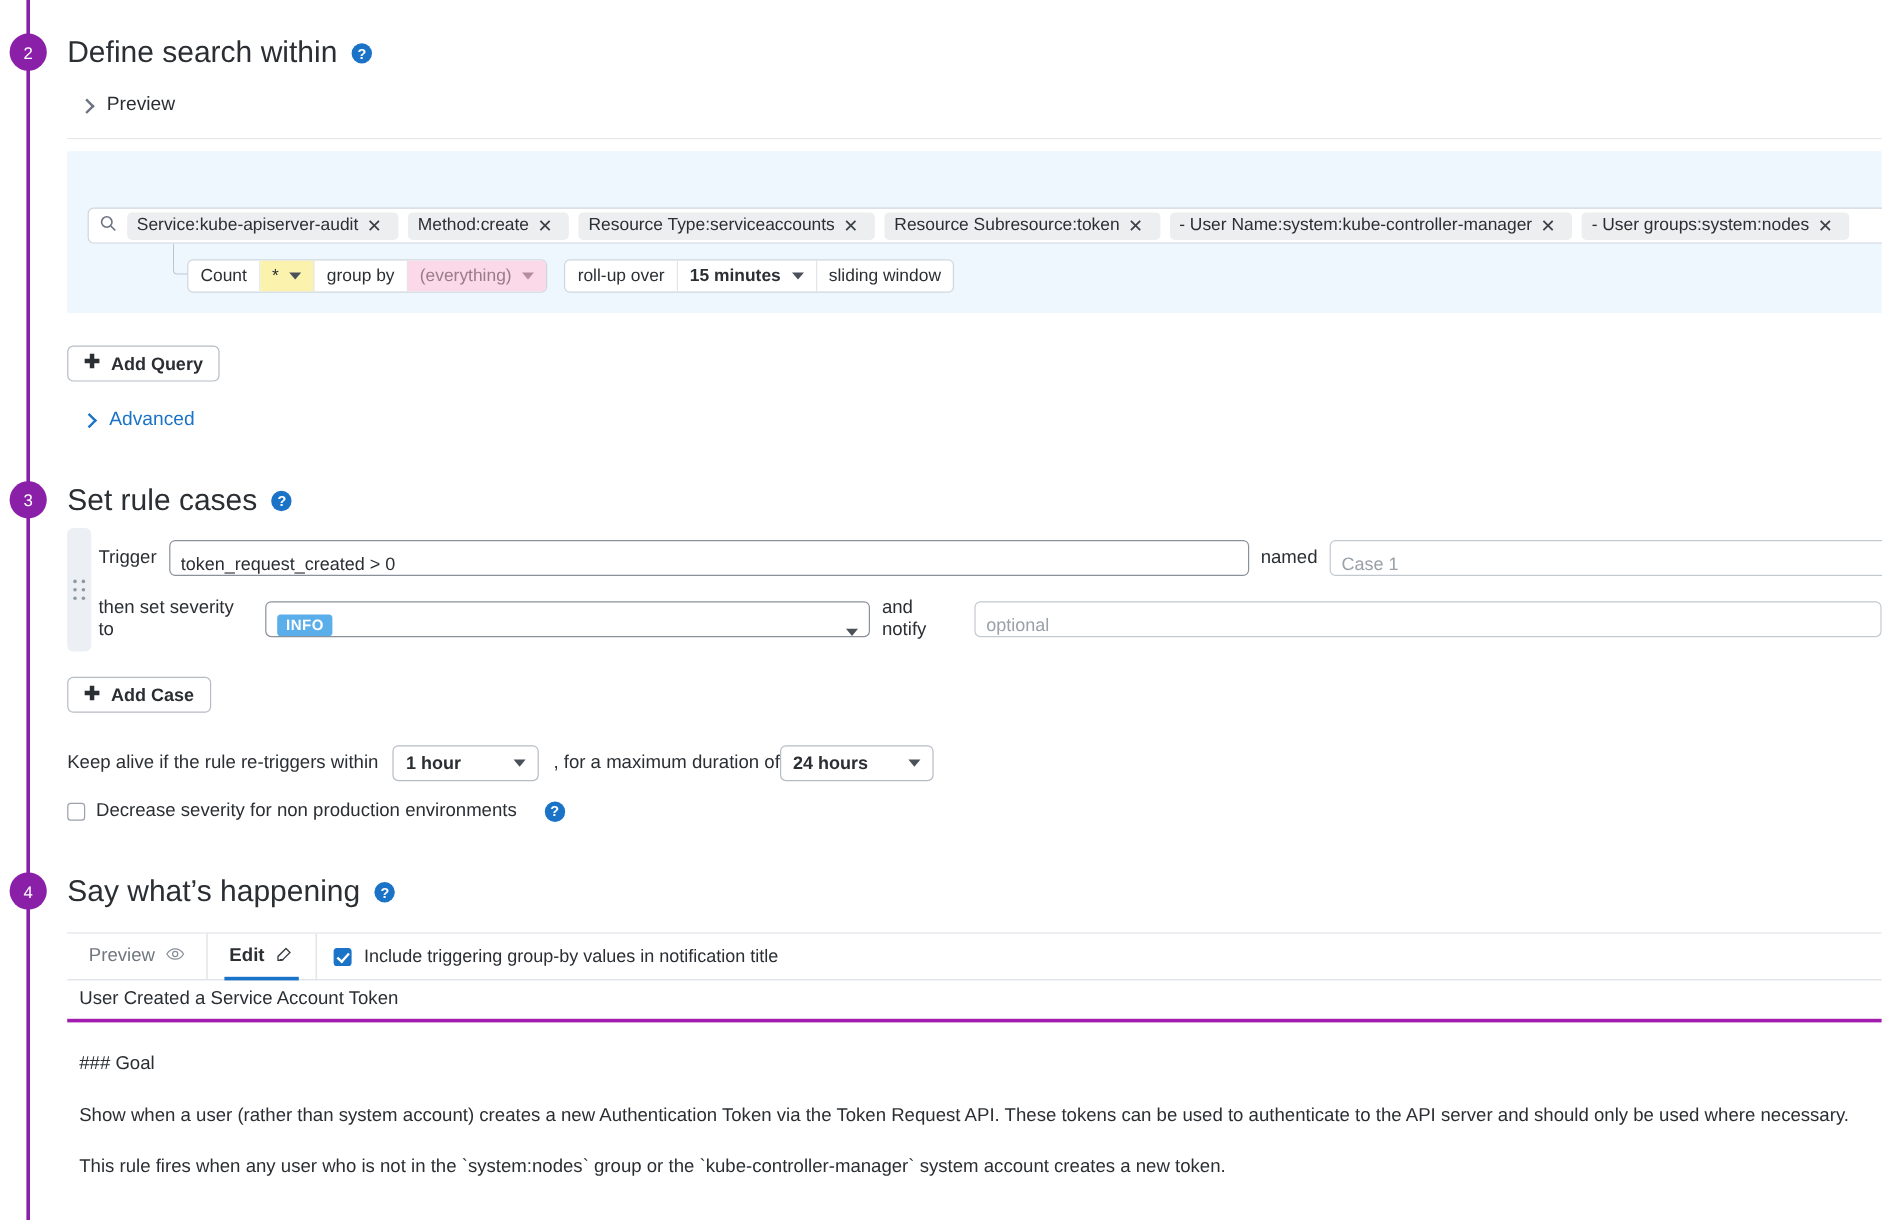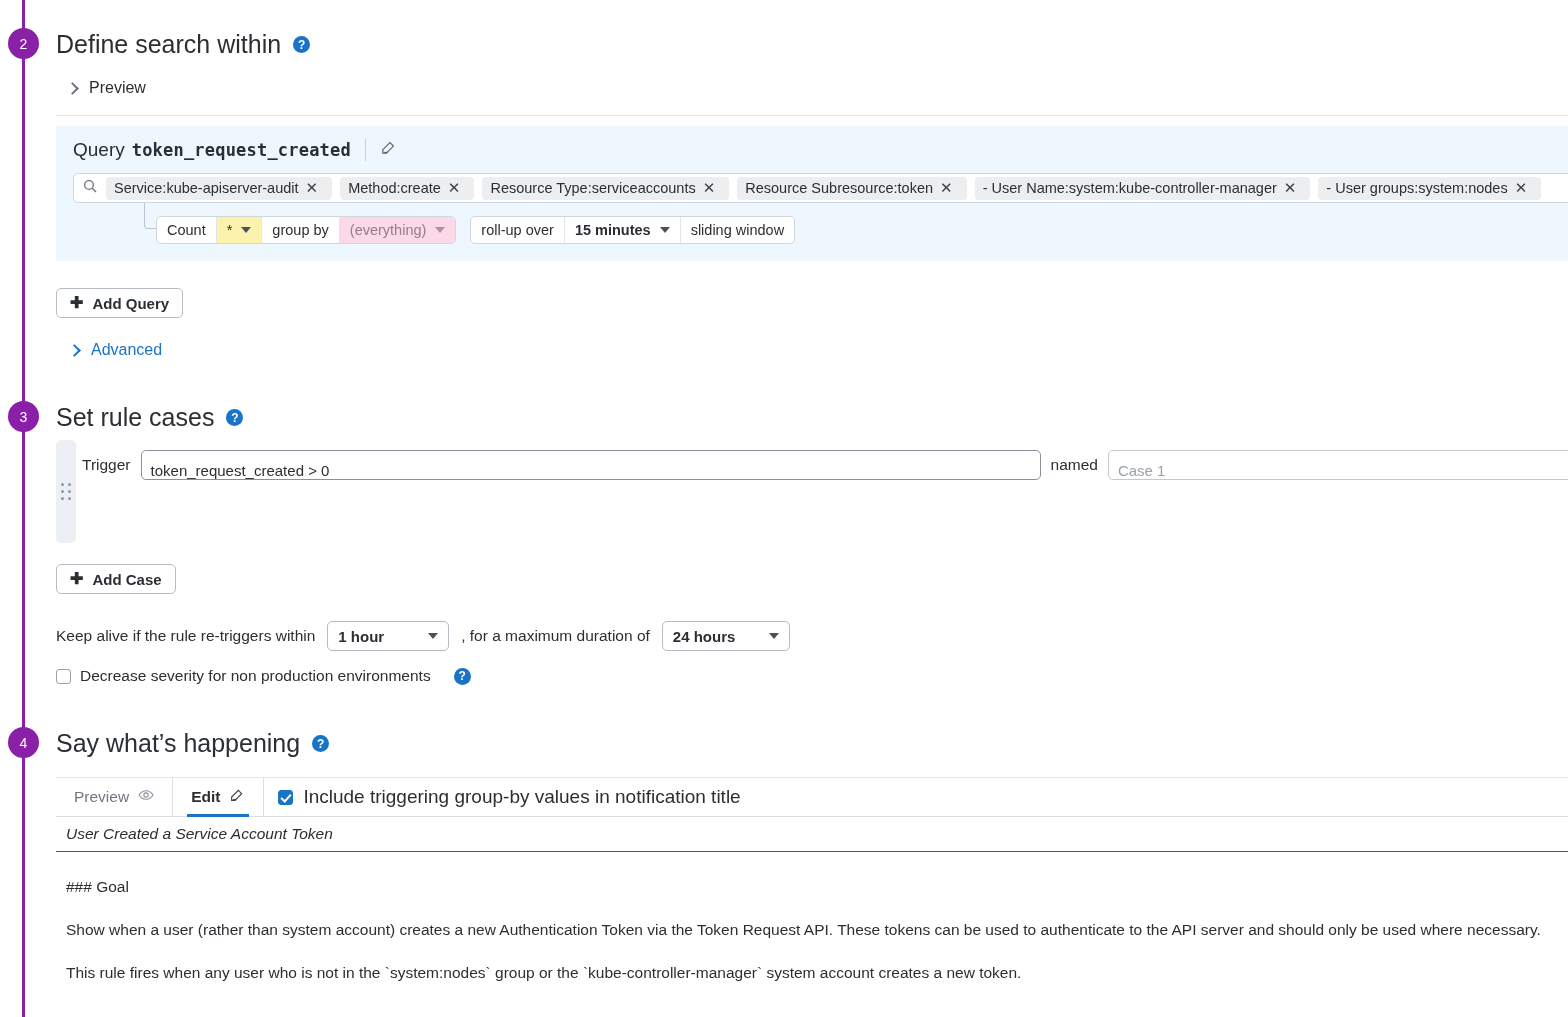--- a/index.html
+++ b/index.html
@@ -330,29 +330,28 @@
   .tab.active::after {
     content: "";
     position: absolute;
     left: 14px; right: 14px; bottom: -1px;
     height: 3px; background: #1a73c7;
   }
   .tabsep { width: 1px; background: #dadfe4; margin: 0; }
   .tab-check {
     display: flex; align-items: center; gap: 10px;
     padding: 0 14px;
-    font-size: 19px;
+    font-size: 15px;
   }
   .title-line {
     height: 35px;
     display: flex; align-items: center;
     padding: 0 10px;
     font-size: 15.5px;
-    border-bottom: 1px solid #a21caf;
-    font-style: italic;
+    border-bottom: 3px solid #a21caf;
   }
   .body-area {
     padding: 13px 10px 0 10px;
     font-size: 15.5px;
     line-height: 43px;
   }
   .body-area p { margin: 0; white-space: nowrap; }
 </style>
 </head>
 <body>
@@ -368,31 +367,20 @@
 </div>
 
 <div class="disclosure" style="left:68px; top:79px;">
   <span class="chev"></span>
   <span>Preview</span>
 </div>
 
 <div class="hr" style="left:56px; top:115px; width:1512px;"></div>
 
 <div class="query-card">
-  <div class="query-head">
-    <span>Query</span>
-    <span class="query-name">token_request_created</span>
-    <span class="vdiv"></span>
-    <span class="pencil">
-      <svg width="17" height="17" viewBox="0 0 24 24" fill="none" stroke="#5b6670" stroke-width="1.7">
-        <path d="M4 20h5l10-10-5-5L4 15v5z"></path>
-          <path d="M6 19h5"></path>
-      </svg>
-    </span>
-  </div>
 
   <div class="search-row">
     <span>
       <svg width="16" height="16" viewBox="0 0 24 24" fill="none" stroke="#6b7280" stroke-width="2">
         <circle cx="10.5" cy="10.5" r="6.5"></circle>
           <path d="M15.5 15.5L21 21"></path>
       </svg>
     </span>
     <span class="chip">
         <span>Service:kube-apiserver-audit</span>
@@ -478,35 +466,46 @@
     <span>Trigger</span>
     <span class="field" style="width:900px;">
       <span>token_request_created &gt; 0</span>
     </span>
     <span>named</span>
     <span class="field placeholder" style="width:520px;">
       <span>Case 1</span>
     </span>
   </div>
 
+  <div class="case-row" style="top:58px;">
+    <span>then set severity to</span>
+    <span class="field" style="width:506px;">
+      <span class="sev-badge">INFO</span>
+      <span class="sel-caret"></span>
+    </span>
+    <span>and notify</span>
+    <span class="field placeholder" style="width:760px;">
+      <span>optional</span>
+    </span>
+  </div>
 </div>
 
 <button class="btn" style="left:56px; top:564px;">
   <span class="plus">✚</span>
   <span>Add Case</span>
 </button>
 
 <div class="keepalive">
   <span>Keep alive if the rule re-triggers within</span>
   <span class="mini-select" style="margin:0 12px;gap:44px;">
     <span>1 hour</span>
     <span class="caret" style="margin:0"></span>
   </span>
   <span>, for a maximum duration of</span>
-  <span class="mini-select" style="margin-left:12px;justify-content:space-between;">
+  <span class="mini-select" style="justify-content:space-between;">
     <span>24 hours</span>
     <span class="caret" style="margin:0"></span>
   </span>
 </div>
 
 <div class="checkrow">
   <span class="cbox"></span>
   <span>Decrease severity for non production environments</span>
   <span class="help-icon" style="margin-left:14px;">?</span>
 </div>

